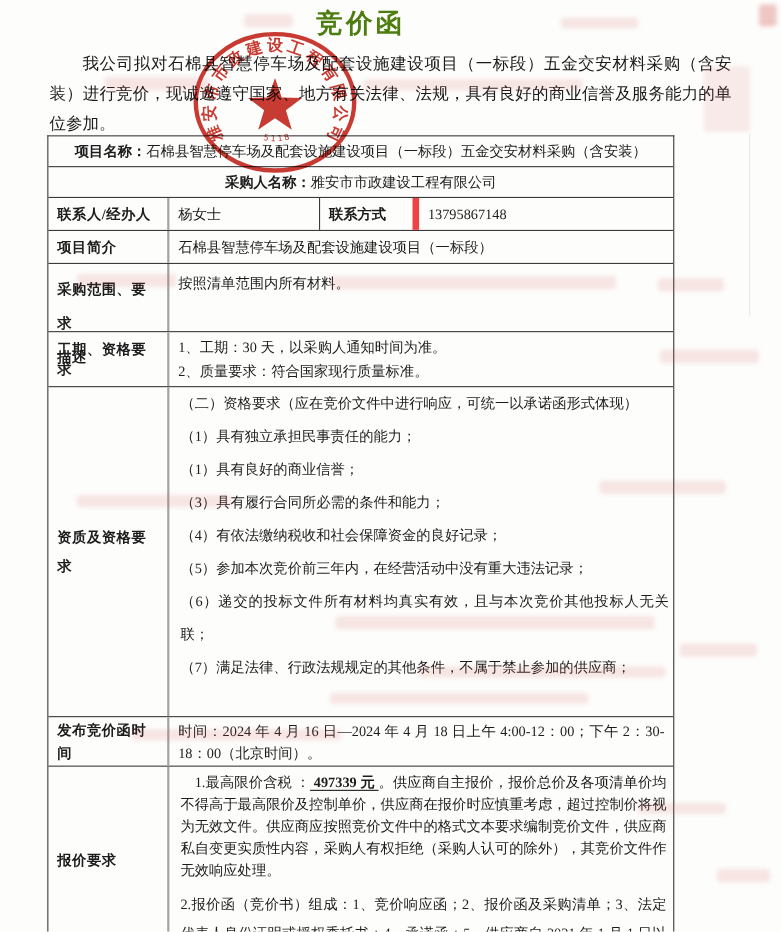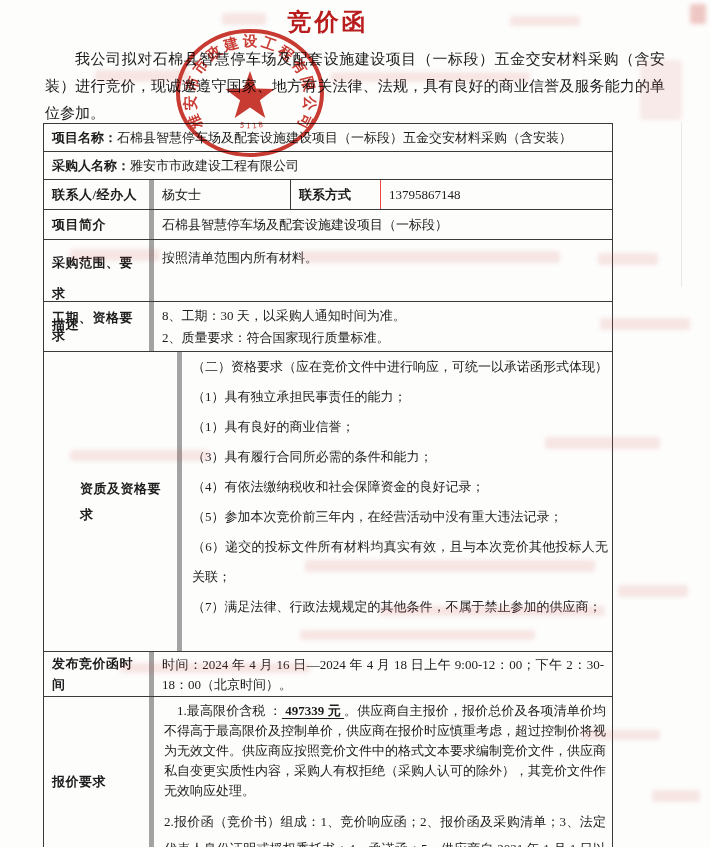--- a/index.html
+++ b/index.html
@@ -15,21 +15,21 @@
 
   
   .doc-title{
     margin:7px 0 0 43px;
     width:570px;
     text-align:center;
     font-size:24px;
     font-weight:bold;
     letter-spacing:3px;
     line-height:30px;
-    color:#b91c1c;
+    color:#4d7c0f;
   }
 
   
   .intro{
     margin:9px 45px 0 45px;
     width:620px;
     font-size:15px;
     line-height:27px;
     text-indent:2em;
     text-align:justify;
@@ -45,48 +45,48 @@
     border-bottom:none;
     font-size:13px;
     background:transparent;
     box-sizing:border-box;
   }
   .tr{display:flex;border-bottom:1px solid #3a3a3a;box-sizing:border-box;}
   .tr:last-child{border-bottom:none;}
   .td{box-sizing:border-box;padding:0 8px;display:flex;align-items:center;}
   .td.label{
     width:110px;
-    border-right:5px solid #a3a3a3;
+    border-right:2px solid #a3a3a3;
     font-weight:600;
     letter-spacing:0.5px;
   }
   .td.value{flex:1;}
-  .full-cell{flex:1;display:flex;align-items:center;padding:0 8px;box-sizing:border-box;}
+  .full-cell{flex:1;display:flex;align-items:center;padding:0 8px;box-sizing:border-box;justify-content:center;}
   .full-cell .lbl{font-weight:600;}
   .h28{height:28px;}
   .h30{height:30px;}
   .pre{white-space:pre-line;}
 
   
   .c-v1{width:137px;border-right:1px solid #3a3a3a;}
-  .c-l2{width:90px;border-right:1px solid #ef4444;font-weight:600;}
+  .c-l2{width:90px;border-right:6px solid #ef4444;font-weight:600;}
   .c-v2{flex:1;font-family:"Liberation Serif","DejaVu Serif",serif;}
 
   
   .row5{height:62px;}
   .row5 .label{align-items:flex-start;padding-top:7px;line-height:31px;}
   .row5 .value{align-items:flex-start;padding-top:9px;}
 
   
   .row6{height:50px;}
   .row6 .value{line-height:22px;}
 
   
   .row7{height:300px;}
-  .row7 .label{line-height:26px;margin-left:28px;}
+  .row7 .label{line-height:26px;}
   .row7 .value{display:block;padding:0 4px 0 10px;}
   .row7 .item{line-height:30px;text-align:justify;}
 
   
   .row8{height:45px;}
   .row8 .label{line-height:21px;}
   .row8 .value{display:block;padding-top:3px;line-height:20px;text-align:justify;}
 
   
   .row9{height:170px;}
@@ -158,21 +158,21 @@
     </div>
 
     <div class="tr row5">
       <div class="td label pre">采购范围、要求
 描述</div>
       <div class="td value">按照清单范围内所有材料。</div>
     </div>
 
     <div class="tr row6">
       <div class="td label">工期、资格要求</div>
-      <div class="td value pre">8、工期：30 天，以采购人通知时间为准。
+      <div class="td value pre">1、工期：30 天，以采购人通知时间为准。
 2、质量要求：符合国家现行质量标准。</div>
     </div>
 
     <div class="tr row7">
       <div class="td label pre">资质及资格要
 求</div>
       <div class="td value">
         <div class="item">（二）资格要求（应在竞价文件中进行响应，可统一以承诺函形式体现）</div>
         <div class="item">（1）具有独立承担民事责任的能力；</div>
         <div class="item">（1）具有良好的商业信誉；</div>
@@ -180,21 +180,21 @@
         <div class="item">（4）有依法缴纳税收和社会保障资金的良好记录；</div>
         <div class="item">（5）参加本次竞价前三年内，在经营活动中没有重大违法记录；</div>
         <div class="item">（6）递交的投标文件所有材料均真实有效，且与本次竞价其他投标人无关联；</div>
         <div class="item">（7）满足法律、行政法规规定的其他条件，不属于禁止参加的供应商；</div>
       </div>
     </div>
 
     <div class="tr row8">
       <div class="td label pre">发布竞价函时
 间</div>
-      <div class="td value">时间：2024 年 4 月 16 日—2024 年 4 月 18 日上午 9:00-12：00；下午 2：30-18：00（北京时间）。</div>
+      <div class="td value">时间：2024 年 4 月 16 日—2024 年 4 月 18 日上午 4:00-12：00；下午 2：30-18：00（北京时间）。</div>
     </div>
 
     <div class="tr row9">
       <div class="td label">报价要求</div>
       <div class="td value">
         <div class="p1"><span>1.最高限价含税 ：</span><span class="price"> 497339 元 </span><span>。供应商自主报价，报价总价及各项清单价均不得高于最高限价及控制单价，供应商在报价时应慎重考虑，超过控制价将视为无效文件。供应商应按照竞价文件中的格式文本要求编制竞价文件，供应商私自变更实质性内容，采购人有权拒绝（采购人认可的除外），其竞价文件作无效响应处理。</span></div>
         <div class="p2">2.报价函（竞价书）组成：1、竞价响应函；2、报价函及采购清单；3、法定代表人身份证明或授权委托书；4、承诺函；5、供应商自 2021 年 1 月 1 日以来至</div>
       </div>
     </div>
 

